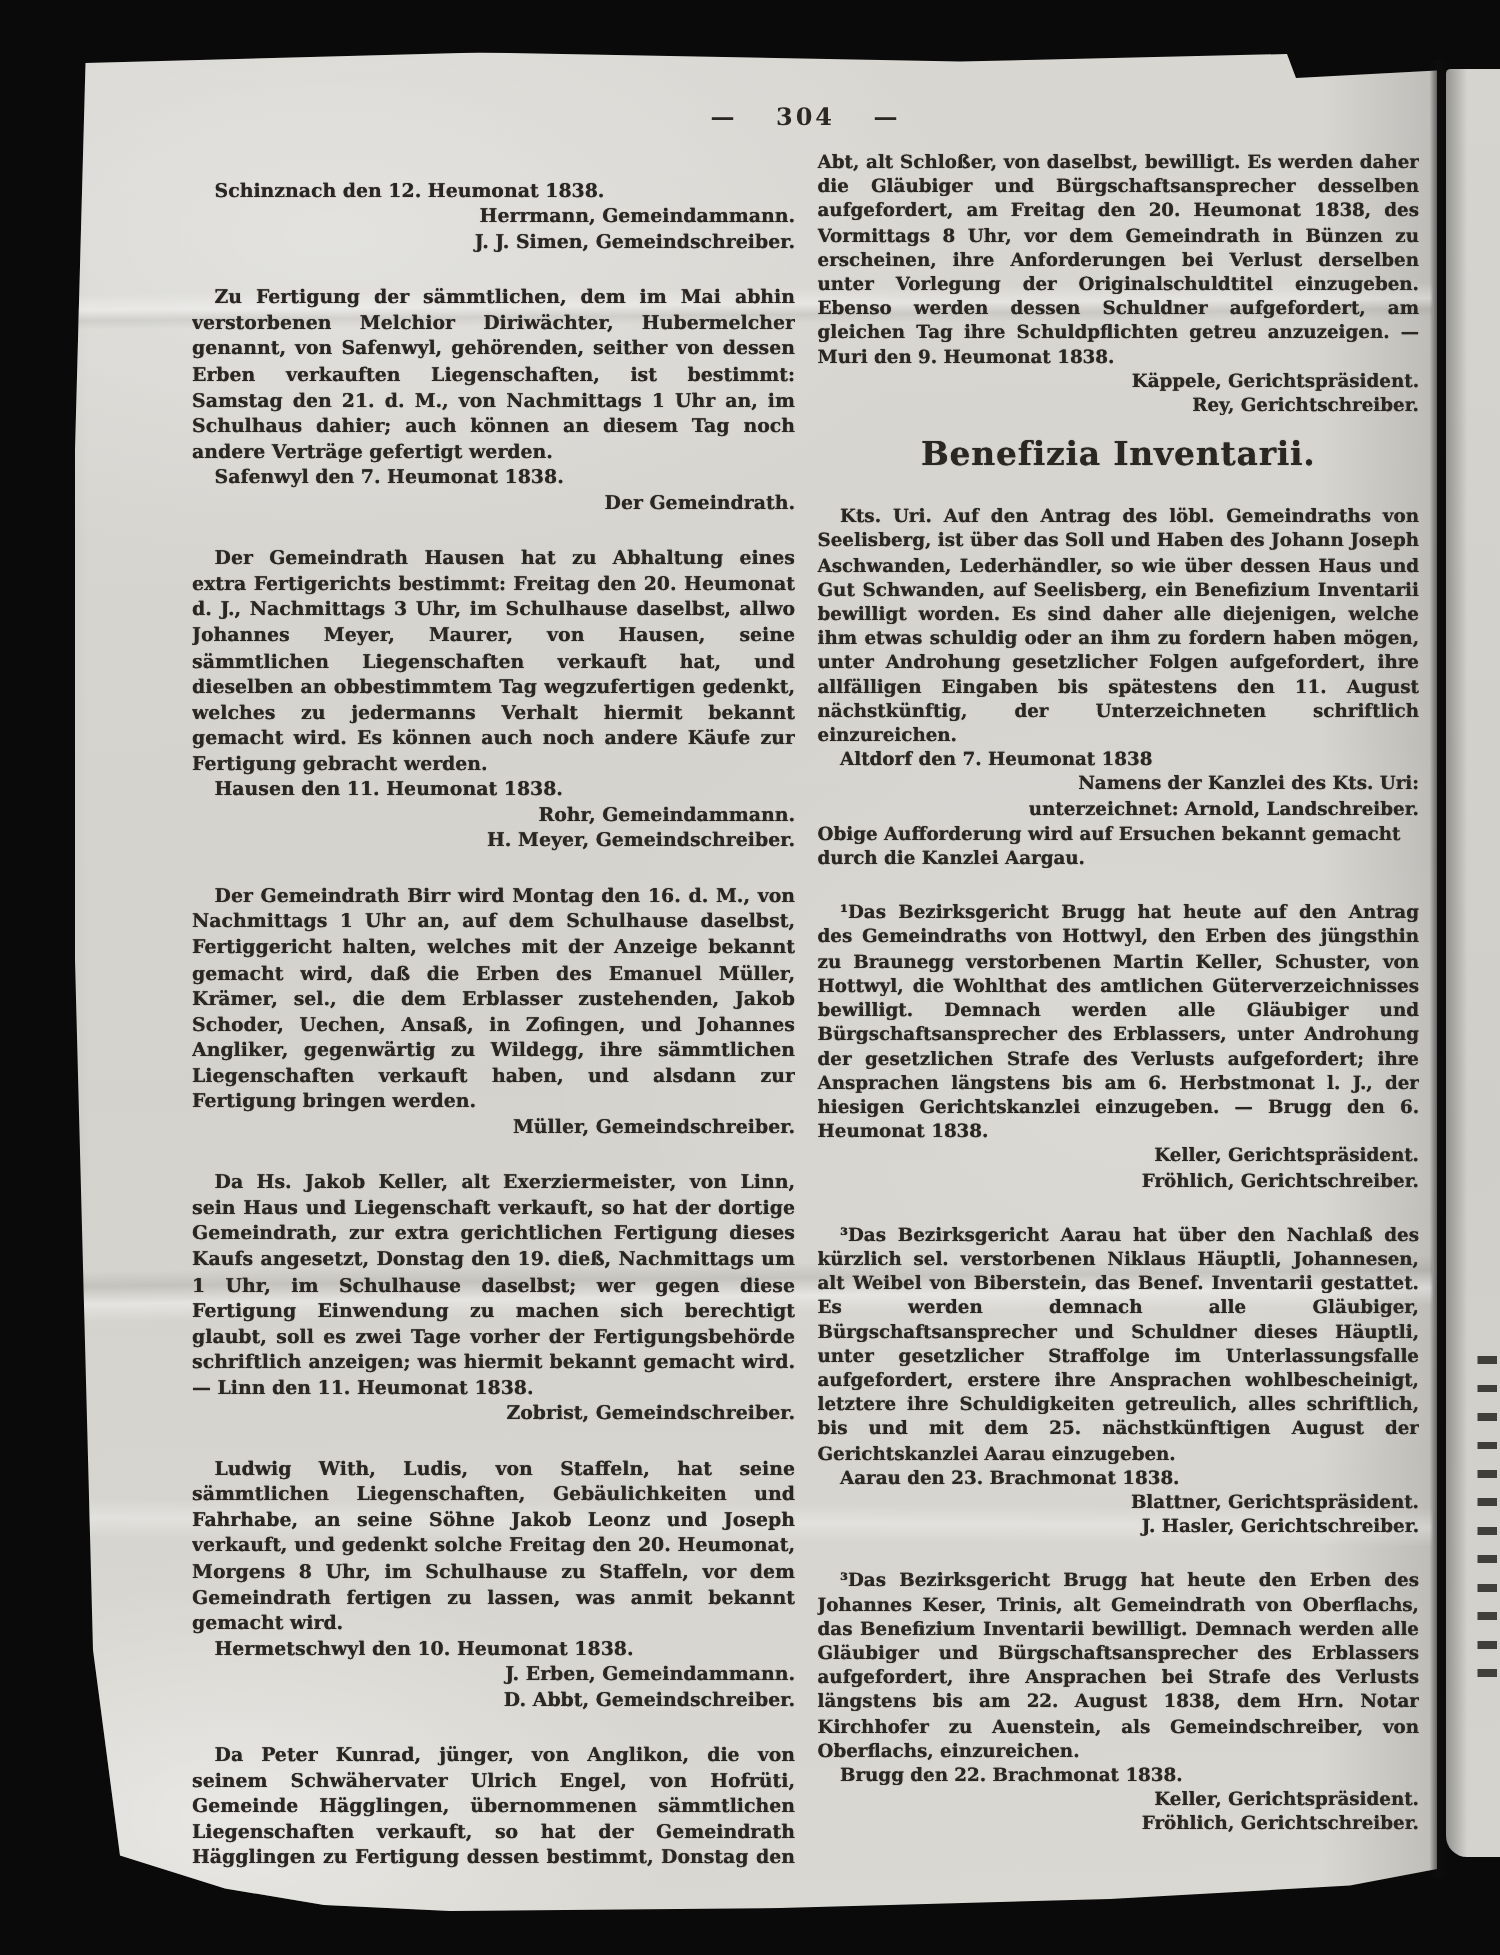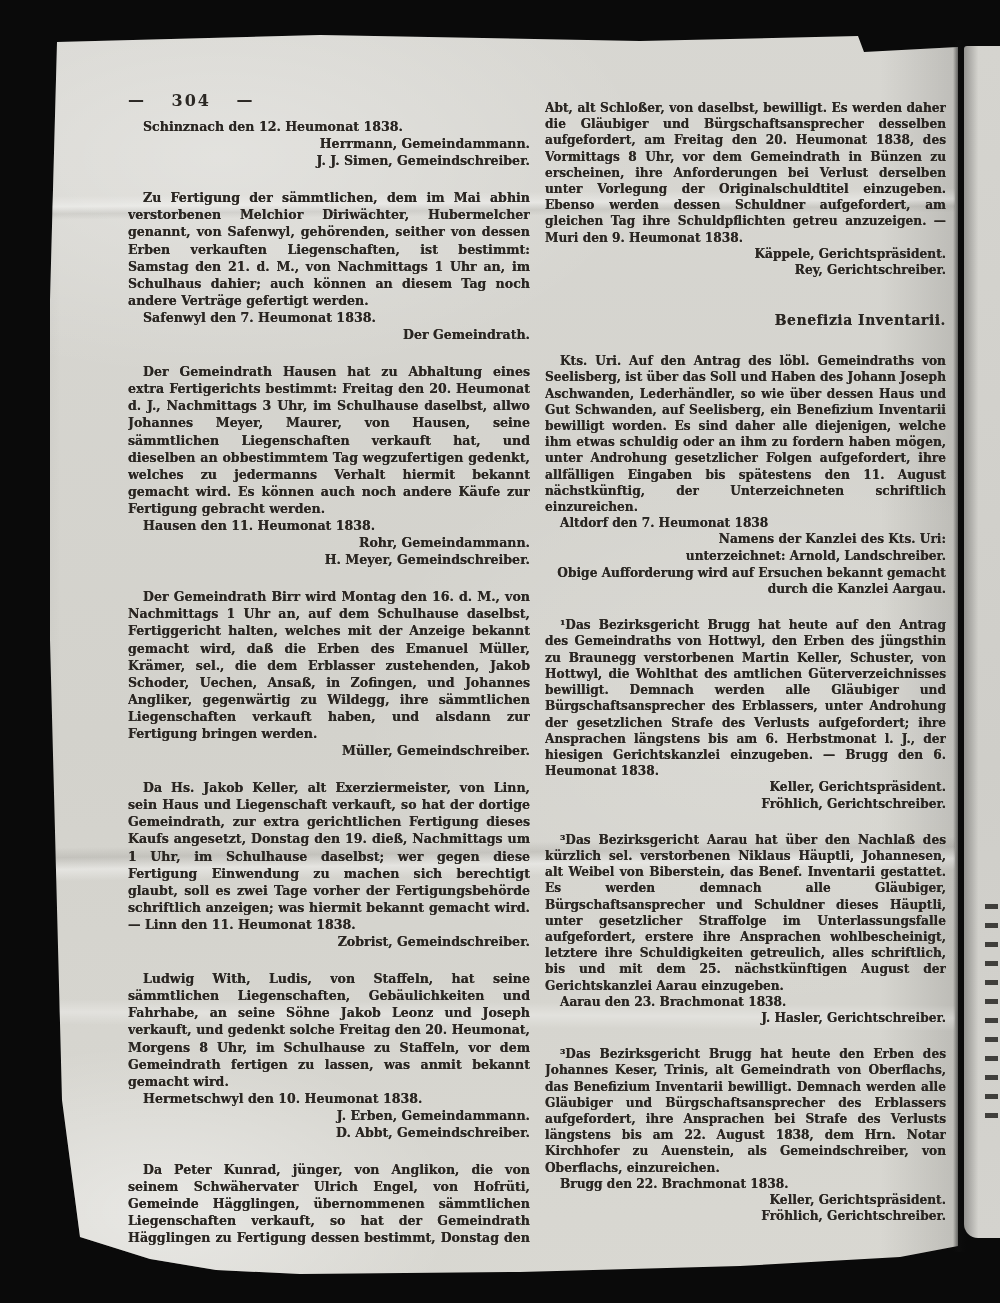--- a/index.html
+++ b/index.html
@@ -38,37 +38,37 @@
   .gutter{position:absolute;left:953px;top:40px;width:13px;height:1212px;
     background:linear-gradient(90deg, transparent, rgba(15,15,15,.6) 45%, rgba(15,15,15,.35) 60%, transparent);}
   .fold{position:absolute;left:964px;top:46px;width:36px;height:1192px;
     background:
       linear-gradient(90deg, rgba(0,0,0,.30), transparent 40%),
       linear-gradient(178deg,#d5d4cf,#cfcec9 60%,#d4d3ce);
     border-radius:3px 0 0 14px;}
   .edge-marks{position:absolute;left:21px;top:858px;width:13px;height:214px;opacity:.85;
     background:repeating-linear-gradient(180deg, #262522 0 5px, transparent 5px 19px);}
   
-  .pageno{position:absolute;top:91px;left:128px;width:818px;text-align:left;
+  .pageno{position:absolute;top:68px;left:128px;width:818px;text-align:center;
     font-size:16px;letter-spacing:2px;word-spacing:18px;color:#2b2824;font-weight:bold;}
   .col{position:absolute;color:var(--ink,#2a2622);font-weight:bold;
     text-align:justify;overflow:hidden;
     text-shadow:0 0 .6px rgba(45,40,35,.85);}
   .col-left{left:128px;top:118px;width:402px;height:1128px;
     font-size:12.6px;line-height:17.1px;}
   .col-right{left:545px;top:100px;width:401px;height:1136px;
     font-size:12.2px;line-height:16.2px;}
   .blk{margin:0;}
   .blk.para{text-indent:15px;margin-top:20px;}
   .blk.para_cont{margin-top:0;}
   .blk.dateline{text-indent:15px;text-align:left;}
   .blk.sig{text-align:right;}
-  .blk.center{text-align:right;margin-top:1px;}
-  .blk.heading{text-align:right;text-indent:0;font-size:14px;line-height:25px;
-    margin:30px 0 8px;letter-spacing:.5px;}
+  .blk.center{text-align:left;margin-top:1px;}
+  .blk.heading{text-align:center;text-indent:0;font-size:22px;line-height:25px;
+    margin:13px 0 8px;letter-spacing:.5px;}
 </style>
 </head>
 <body>
 
 <div class="scan">
   <div class="paper">
     <div class="crease c1"></div>
     <div class="crease c2"></div>
     <div class="crease c3"></div>
     <div class="pageno">— 304 —</div>
@@ -101,20 +101,21 @@
         <div class="blk para">Kts. Uri. Auf den Antrag des löbl. Gemeindraths von Seelisberg, ist über das Soll und Haben des Johann Joseph Aschwanden, Lederhändler, so wie über dessen Haus und Gut Schwanden, auf Seelisberg, ein Benefizium Inventarii bewilligt worden. Es sind daher alle diejenigen, welche ihm etwas schuldig oder an ihm zu fordern haben mögen, unter Androhung gesetzlicher Folgen aufgefordert, ihre allfälligen Eingaben bis spätestens den 11. August nächstkünftig, der Unterzeichneten schriftlich einzureichen.</div>
         <div class="blk dateline">Altdorf den 7. Heumonat 1838</div>
         <div class="blk sig">Namens der Kanzlei des Kts. Uri:</div>
         <div class="blk sig">unterzeichnet: Arnold, Landschreiber.</div>
         <div class="blk center">Obige Aufforderung wird auf Ersuchen bekannt gemacht durch die Kanzlei Aargau.</div>
         <div class="blk para">¹Das Bezirksgericht Brugg hat heute auf den Antrag des Gemeindraths von Hottwyl, den Erben des jüngsthin zu Braunegg verstorbenen Martin Keller, Schuster, von Hottwyl, die Wohlthat des amtlichen Güterverzeichnisses bewilligt. Demnach werden alle Gläubiger und Bürgschaftsansprecher des Erblassers, unter Androhung der gesetzlichen Strafe des Verlusts aufgefordert; ihre Ansprachen längstens bis am 6. Herbstmonat l. J., der hiesigen Gerichtskanzlei einzugeben. — Brugg den 6. Heumonat 1838.</div>
         <div class="blk sig">Keller, Gerichtspräsident.</div>
         <div class="blk sig">Fröhlich, Gerichtschreiber.</div>
         <div class="blk para">³Das Bezirksgericht Aarau hat über den Nachlaß des kürzlich sel. verstorbenen Niklaus Häuptli, Johannesen, alt Weibel von Biberstein, das Benef. Inventarii gestattet. Es werden demnach alle Gläubiger, Bürgschaftsansprecher und Schuldner dieses Häuptli, unter gesetzlicher Straffolge im Unterlassungsfalle aufgefordert, erstere ihre Ansprachen wohlbescheinigt, letztere ihre Schuldigkeiten getreulich, alles schriftlich, bis und mit dem 25. nächstkünftigen August der Gerichtskanzlei Aarau einzugeben.</div>
         <div class="blk dateline">Aarau den 23. Brachmonat 1838.</div>
+        <div class="blk sig">Blattner, Gerichtspräsident.</div>
         <div class="blk sig">J. Hasler, Gerichtschreiber.</div>
         <div class="blk para">³Das Bezirksgericht Brugg hat heute den Erben des Johannes Keser, Trinis, alt Gemeindrath von Oberflachs, das Benefizium Inventarii bewilligt. Demnach werden alle Gläubiger und Bürgschaftsansprecher des Erblassers aufgefordert, ihre Ansprachen bei Strafe des Verlusts längstens bis am 22. August 1838, dem Hrn. Notar Kirchhofer zu Auenstein, als Gemeindschreiber, von Oberflachs, einzureichen.</div>
         <div class="blk dateline">Brugg den 22. Brachmonat 1838.</div>
         <div class="blk sig">Keller, Gerichtspräsident.</div>
         <div class="blk sig">Fröhlich, Gerichtschreiber.</div>
         <div class="blk para">³Wir haben den Erben des verstorb. Jak. Leonz Meier, Müller v. Hilfikon, Lehenmüller auf der Bruggmühle, in Bremgarten, das Benefizium Inventarii bewilligt. Es werden die Gläubiger und Bürgschaftsansprecher so wie die Schuldner des Meier sel., und zwar die Erstern bei Verlust ihrer Ansprachen, und die Letztern von Richteramtswegen peremtorisch aufgefordert, ihre Forderungen und Schuldigkeiten entweder</div>
       </div>
   </div>
   <div class="gutter"></div>
   <div class="fold">

